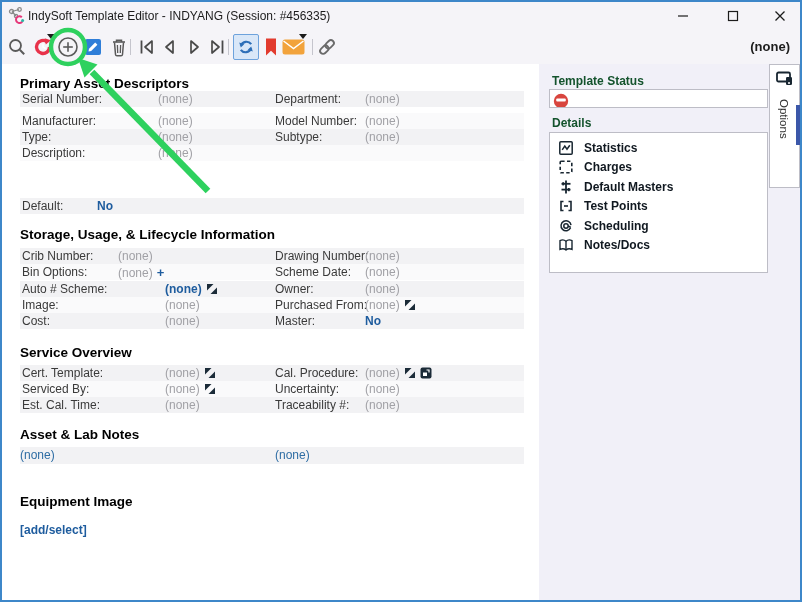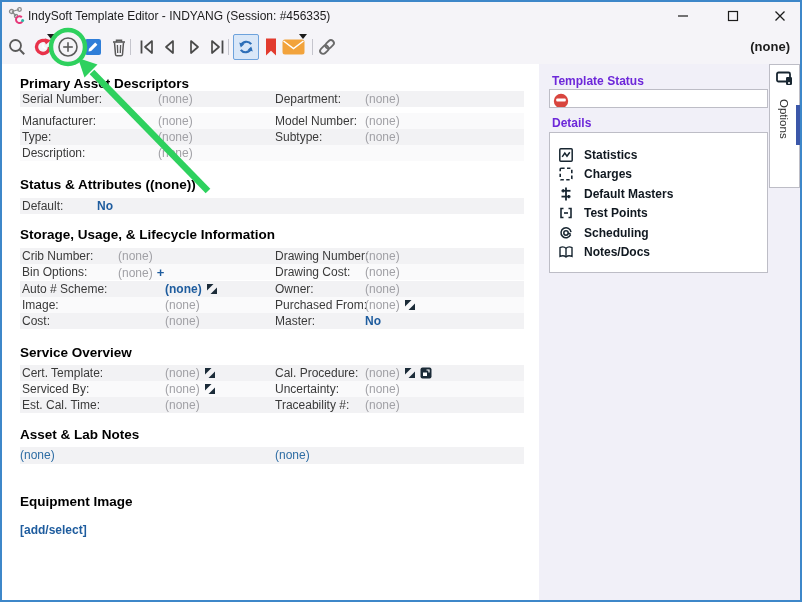--- a/index.html
+++ b/index.html
@@ -20,21 +20,21 @@
   .content{position:absolute;left:0;top:62px;width:535px;height:536px;background:#fff;}
   .sec-h{position:absolute;left:18px;font-size:13.5px;font-weight:bold;color:#000;white-space:nowrap;}
   .frow{position:absolute;left:18px;width:504px;height:16px;font-size:12px;}
   .g1{background:#f2f2f4;} .g2{background:#fafafb;}
   .cell{position:absolute;top:1px;display:flex;align-items:center;gap:4px;white-space:nowrap;}
   .lab{color:#3a3a3a;} .gv{color:#a1a1a6;} .bv{color:#1e5c9e;font-weight:bold;}
   .blink{color:#1e5c9e;font-weight:bold;} .bplain{color:#2e6da4;}
   .mini{flex:0 0 auto;}
   
   .rpanel{position:absolute;left:537px;top:62px;width:261px;height:536px;background:#f1f0f8;}
-  .rp-h{position:absolute;font-size:12px;font-weight:bold;color:#6d28d9;}
+  .rp-h{position:absolute;font-size:12px;font-weight:bold;color:#14532d;}
   .rp-box{position:absolute;background:#fff;border:1px solid #bdbdc6;box-sizing:border-box;}
   .ditem{display:flex;align-items:center;gap:10px;height:19.5px;padding-left:8px;font-size:12px;font-weight:600;color:#101820;}
   .options-tab{position:absolute;left:767px;top:62px;width:31px;height:124px;background:#fff;border:1px solid #bdbdc6;box-sizing:border-box;}
   .options-label{position:absolute;left:8px;top:34px;writing-mode:vertical-rl;font-size:11.5px;color:#333;}
   .edge-sliver{position:absolute;left:794px;top:103px;width:5px;height:40px;background:#3b57a9;}
   .overlay{position:absolute;left:0;top:0;pointer-events:none;z-index:60;}
 </style>
 </head>
 <body>
 
@@ -182,40 +182,39 @@
       <span class="cell lab" style="left:2px">Type:</span>
       <span class="cell gv" style="left:138px">(none)</span>
       <span class="cell lab" style="left:255px">Subtype:</span>
       <span class="cell gv" style="left:345px">(none)</span>
     </div>
     <div class="frow g2" style="top:81px">
       <span class="cell lab" style="left:2px">Description:</span>
       <span class="cell gv" style="left:138px">(none)</span>
     </div>
 
-    <div class="sec-h" style="top:113px">Status &amp; Attributes ((none))</div>
     <div class="frow g1" style="top:134px">
       <span class="cell lab" style="left:2px">Default:</span>
       <span class="cell bv" style="left:77px">No</span>
     </div>
 
     <div class="sec-h" style="top:163px">Storage, Usage, &amp; Lifecycle Information</div>
     <div class="frow g1" style="top:184px">
       <span class="cell lab" style="left:2px">Crib Number:</span>
       <span class="cell gv" style="left:98px">(none)</span>
       <span class="cell lab" style="left:255px">Drawing Number:</span>
       <span class="cell gv" style="left:345px">(none)</span>
     </div>
     <div class="frow g2" style="top:200px">
       <span class="cell lab" style="left:2px">Bin Options:</span>
       <span class="cell" style="left:98px">
         <span class="gv">(none)</span>
         <span class="bv" style="font-size:13px">+</span>
       </span>
-      <span class="cell lab" style="left:255px">Drawing Cost:</span>
+      <span class="cell lab" style="left:255px">Scheme Date:</span>
       <span class="cell gv" style="left:345px">(none)</span>
     </div>
     <div class="frow g1" style="top:217px">
       <span class="cell lab" style="left:2px">Auto # Scheme:</span>
       <span class="cell" style="left:145px">
         <span class="bv">(none)</span>
         <svg class="mini" width="12" height="12" viewBox="0 0 12 12">
             <path d="M1,1 h6.5 L1,7.5 Z" fill="#1b2b38"></path>
             <path d="M11,11 h-6.5 L11,4.5 Z" fill="#1b2b38"></path>
           </svg>
@@ -297,21 +296,21 @@
 
   <div class="rpanel">
     <span class="rp-h" style="left:13px;top:10px">Template Status</span>
     <div class="rp-box" style="left:10px;top:25px;width:219px;height:19px;overflow:hidden">
       <svg width="16" height="16" viewBox="0 0 16 16" style="position:absolute;left:3px;top:3px">
         <circle cx="8" cy="8" r="7.2" fill="#d8453e"></circle>
         <rect x="3.2" y="5.6" width="9.6" height="2.8" rx="1" fill="#fff"></rect>
       </svg>
     </div>
     <span class="rp-h" style="left:13px;top:52px">Details</span>
-    <div class="rp-box" style="left:10px;top:68px;width:219px;height:141px;padding-top:12px">
+    <div class="rp-box" style="left:10px;top:68px;width:219px;height:141px;padding-top:5px">
       <div class="ditem">
         <svg width="16" height="16" viewBox="0 0 16 16" fill="none" stroke="#182631" stroke-width="1.5">
             <rect x="1.8" y="1.8" width="12.4" height="12.4" rx="1"></rect>
             <polyline points="4.2,9.8 6.8,6 9,9.2 11.8,5.2"></polyline>
           </svg>
         <span>Statistics</span>
       </div>
       <div class="ditem">
         <svg width="16" height="16" viewBox="0 0 16 16" fill="none" stroke="#182631" stroke-width="1.6">
             <rect x="2.2" y="2.2" width="11.6" height="11.6" rx="1" stroke-dasharray="3.4 2.4"></rect>

